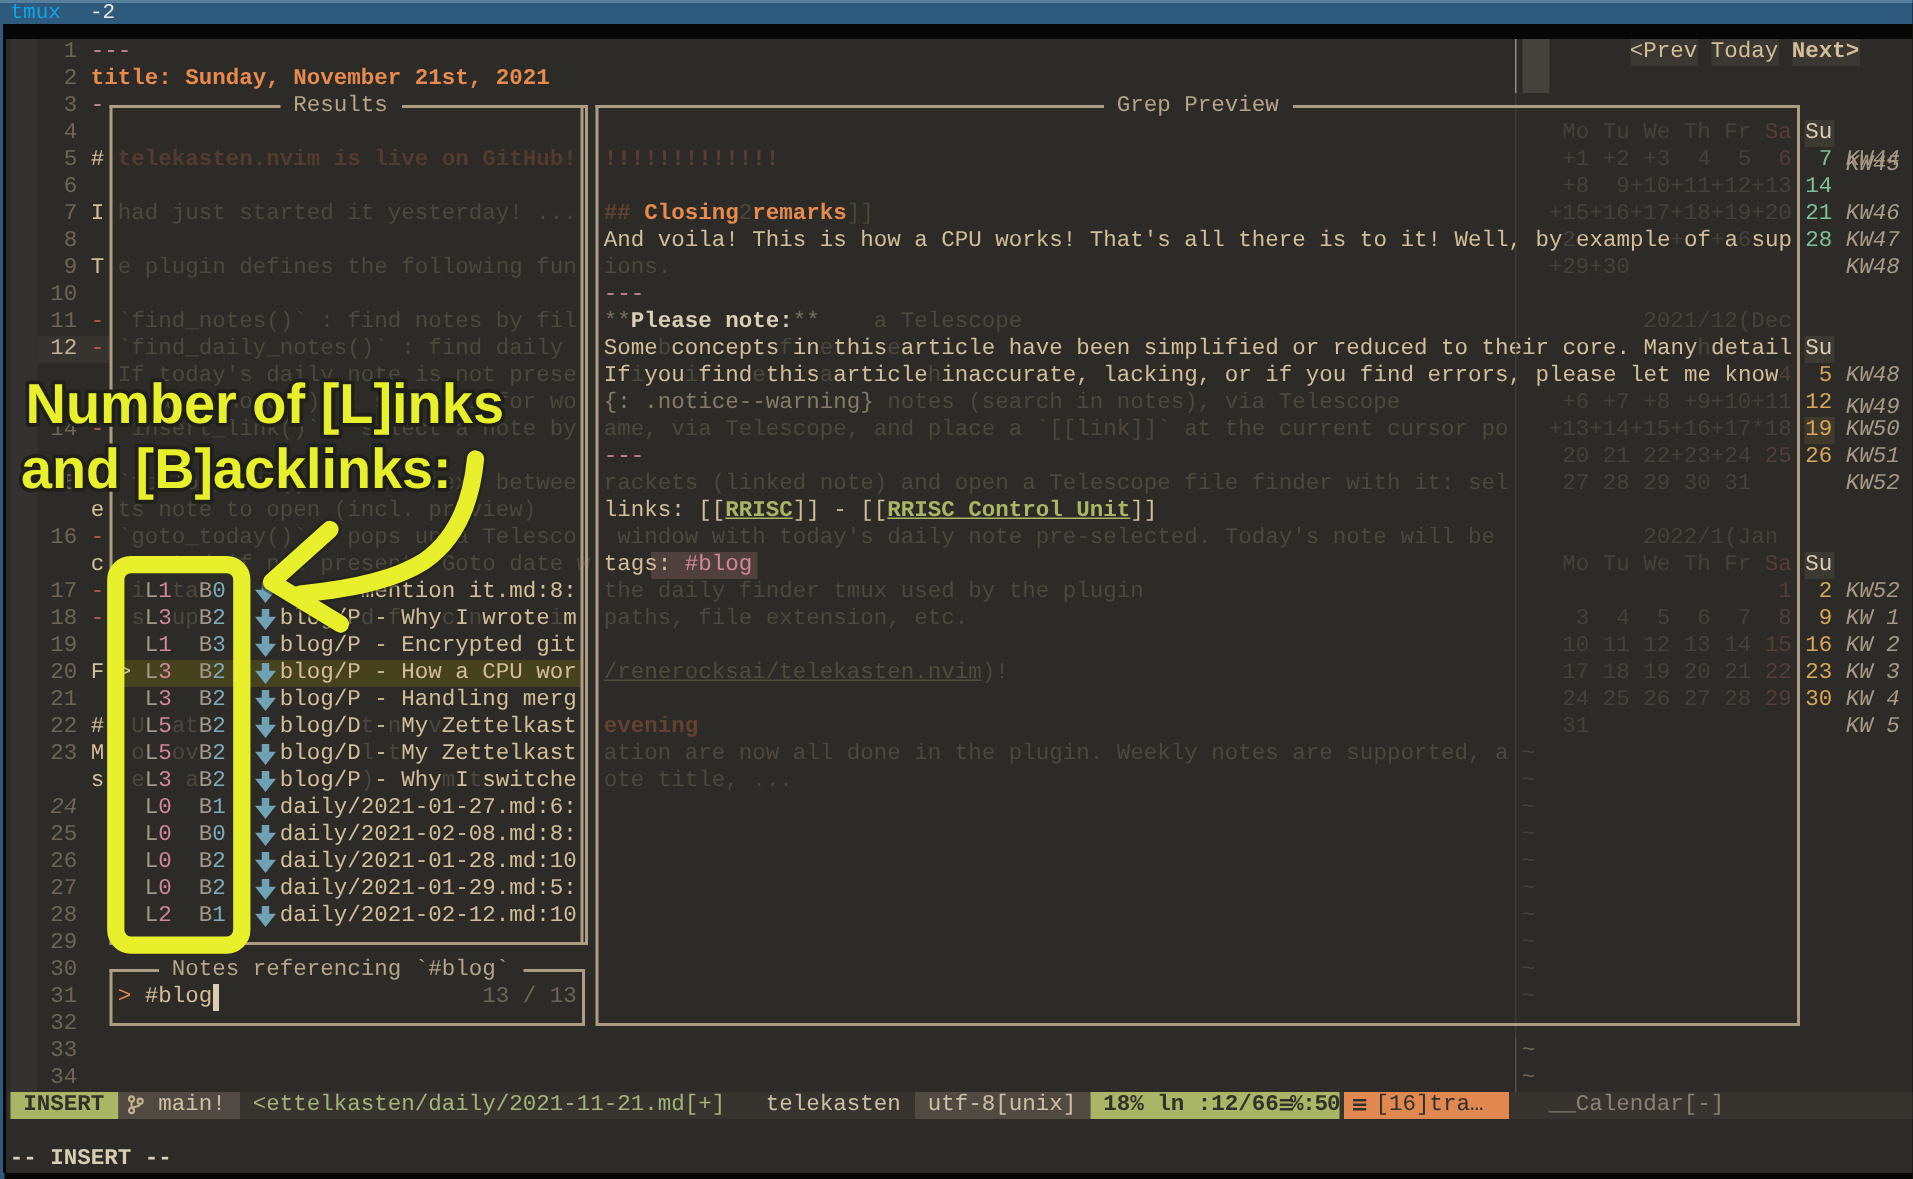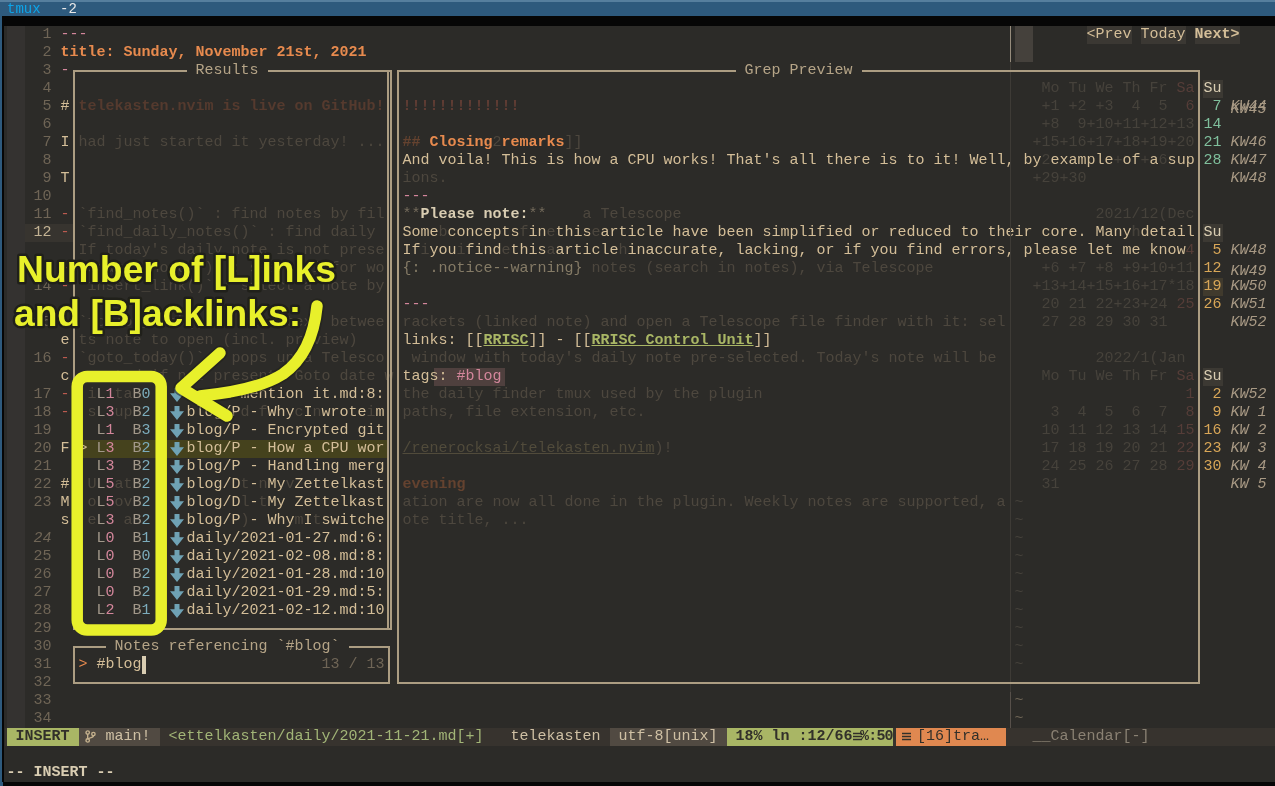--- a/index.html
+++ b/index.html
@@ -97,20 +97,21 @@
 <div class="f rd" style="left:60.5px;top:385.5px;">-</div>
 <div class="f rd" style="left:60.5px;top:403.5px;">-</div>
 <div class="f t" style="left:60.5px;top:331.5px;">e</div>
 <div class="f t" style="left:60.5px;top:367.5px;">c</div>
 <div class="f t" style="left:60.5px;top:439.5px;">F</div>
 <div class="f t" style="left:60.5px;top:475.5px;">#</div>
 <div class="f t" style="left:60.5px;top:493.5px;">M</div>
 <div class="f t" style="left:60.5px;top:511.5px;">s</div>
 <div class="f dh b" style="left:78.5px;top:97.5px;">telekasten.nvim is live on GitHub!</div>
 <div class="f d" style="left:78.5px;top:133.5px;">had just started it yesterday! ...</div>
+<div class="f d" style="left:78.5px;top:169.5px;">e plugin defines the following fun</div>
 <div class="f d" style="left:78.5px;top:205.5px;">`find_notes()` : find notes by fil</div>
 <div class="f d" style="left:78.5px;top:223.5px;">`find_daily_notes()` : find daily</div>
 <div class="f d" style="left:78.5px;top:241.5px;">If today's daily note is not prese</div>
 <div class="f d" style="left:78.5px;top:259.5px;">`search_notes()` : search i for wo</div>
 <div class="f d" style="left:78.5px;top:277.5px;">`insert_link()` : select a note by</div>
 <div class="f d" style="left:78.5px;top:313.5px;">`follow_link()` : take text betwee</div>
 <div class="f d" style="left:78.5px;top:331.5px;">ts note to open (incl. preview)</div>
 <div class="f d" style="left:78.5px;top:349.5px;">`goto_today()` : pops up a Telesco</div>
 <div class="f d" style="left:87.5px;top:367.5px;">reated if not present. Goto date w</div>
 <div class="f d" style="left:87.5px;top:385.5px;">i</div>
@@ -270,20 +271,21 @@
 <div class="f d" style="left:1131.5px;top:223.5px;">h</div>
 <div class="f t" style="left:402.5px;top:241.5px;">If you find this article inaccurate, lacking, or if you find errors, please let me know</div>
 <div class="f d" style="left:420.5px;top:241.5px;">i</div>
 <div class="f d" style="left:456.5px;top:241.5px;">i</div>
 <div class="f d" style="left:501.5px;top:241.5px;">e</div>
 <div class="f d" style="left:546.5px;top:241.5px;">a</div>
 <div class="f d" style="left:618.5px;top:241.5px;">h</div>
 <div class="f dcr" style="left:1185.5px;top:241.5px;">4</div>
 <div class="f gr2" style="left:402.5px;top:259.5px;">{: .notice--warning}</div>
 <div class="f d" style="left:591.5px;top:259.5px;">notes (search in notes), via Telescope</div>
+<div class="f d" style="left:402.5px;top:277.5px;">ame, via Telescope, and place a `[[link]]` at the current cursor po</div>
 <div class="f pk" style="left:402.5px;top:295.5px;">---</div>
 <div class="f d" style="left:402.5px;top:313.5px;">rackets (linked note) and open a Telescope file finder with it: sel</div>
 <div class="f t" style="left:402.5px;top:331.5px;">links:</div>
 <div class="f t" style="left:465.5px;top:331.5px;">[[</div>
 <div class="f gn bu" style="left:483.5px;top:331.5px;">RRISC</div>
 <div class="f t" style="left:528.5px;top:331.5px;">]]</div>
 <div class="f t" style="left:555.5px;top:331.5px;">-</div>
 <div class="f t" style="left:573.5px;top:331.5px;">[[</div>
 <div class="f gn bu" style="left:591.5px;top:331.5px;">RRISC Control Unit</div>
 <div class="f t" style="left:753.5px;top:331.5px;">]]</div>

